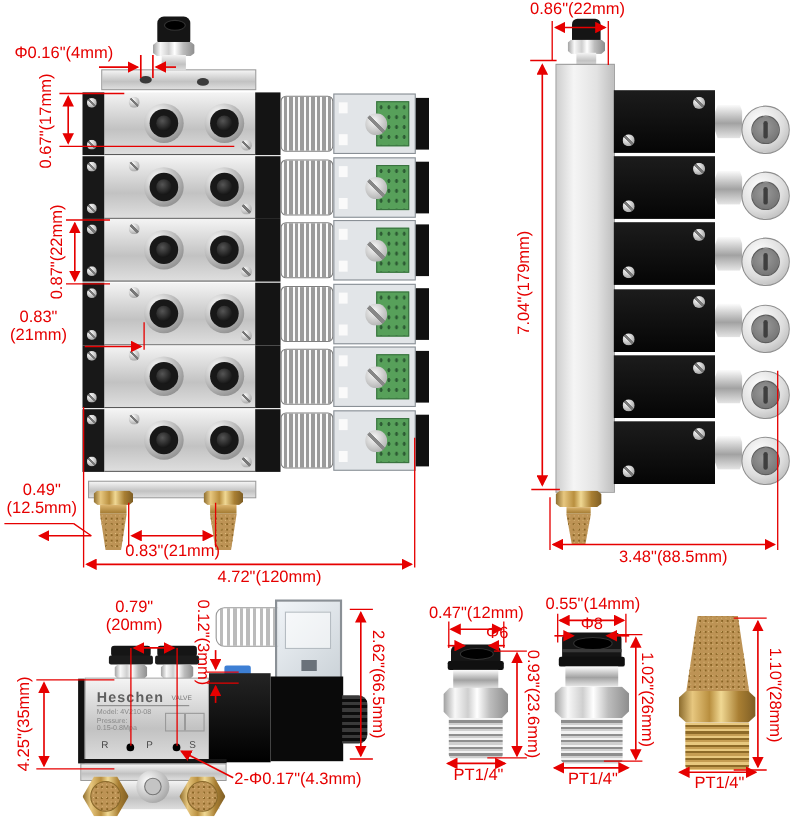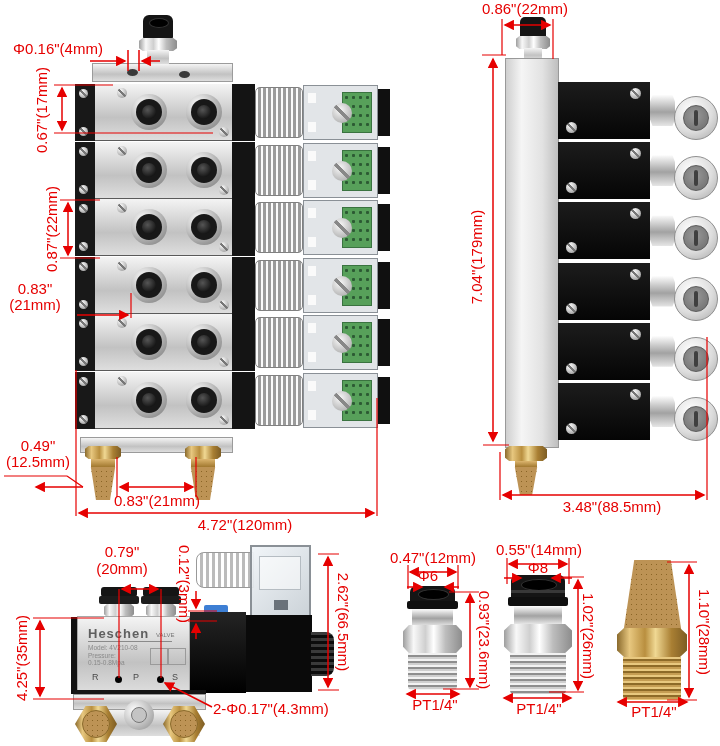--- a/index.html
+++ b/index.html
@@ -499,21 +499,21 @@
   <div class="lbl" style="left:542px;top:499px;width:140px">3.48"(88.5mm)</div>
 
   <div class="lbl" style="left:86px;top:544px;width:72px">0.79"</div>
   <div class="lbl" style="left:86px;top:561px;width:72px">(20mm)</div>
   <div class="lbl rr" style="left:143px;top:576px;width:82px">0.12"(3mm)</div>
   <div class="lbl rl" style="left:-28px;top:650px;width:100px">4.25"(35mm)</div>
   <div class="lbl rr" style="left:281px;top:614px;width:124px">2.62"(66.5mm)</div>
   <div class="lbl" style="left:213px;top:701px;width:130px;text-align:left">2-Φ0.17"(4.3mm)</div>
 
   <div class="lbl" style="left:383px;top:550px;width:100px">0.47"(12mm)</div>
-  <div class="lbl" style="left:396px;top:568px;width:64px">Φ6</div>
+  <div class="lbl" style="left:420px;top:568px;width:64px">Φ6</div>
   <div class="lbl rr" style="left:428px;top:632px;width:112px">0.93"(23.6mm)</div>
   <div class="lbl" style="left:393px;top:697px;width:84px">PT1/4"</div>
 
   <div class="lbl" style="left:487px;top:542px;width:104px">0.55"(14mm)</div>
   <div class="lbl" style="left:512px;top:560px;width:52px">Φ8</div>
   <div class="lbl rr" style="left:536px;top:628px;width:104px">1.02"(26mm)</div>
   <div class="lbl" style="left:497px;top:701px;width:84px">PT1/4"</div>
 
   <div class="lbl rr" style="left:650px;top:624px;width:108px">1.10"(28mm)</div>
   <div class="lbl" style="left:612px;top:704px;width:84px">PT1/4"</div>

